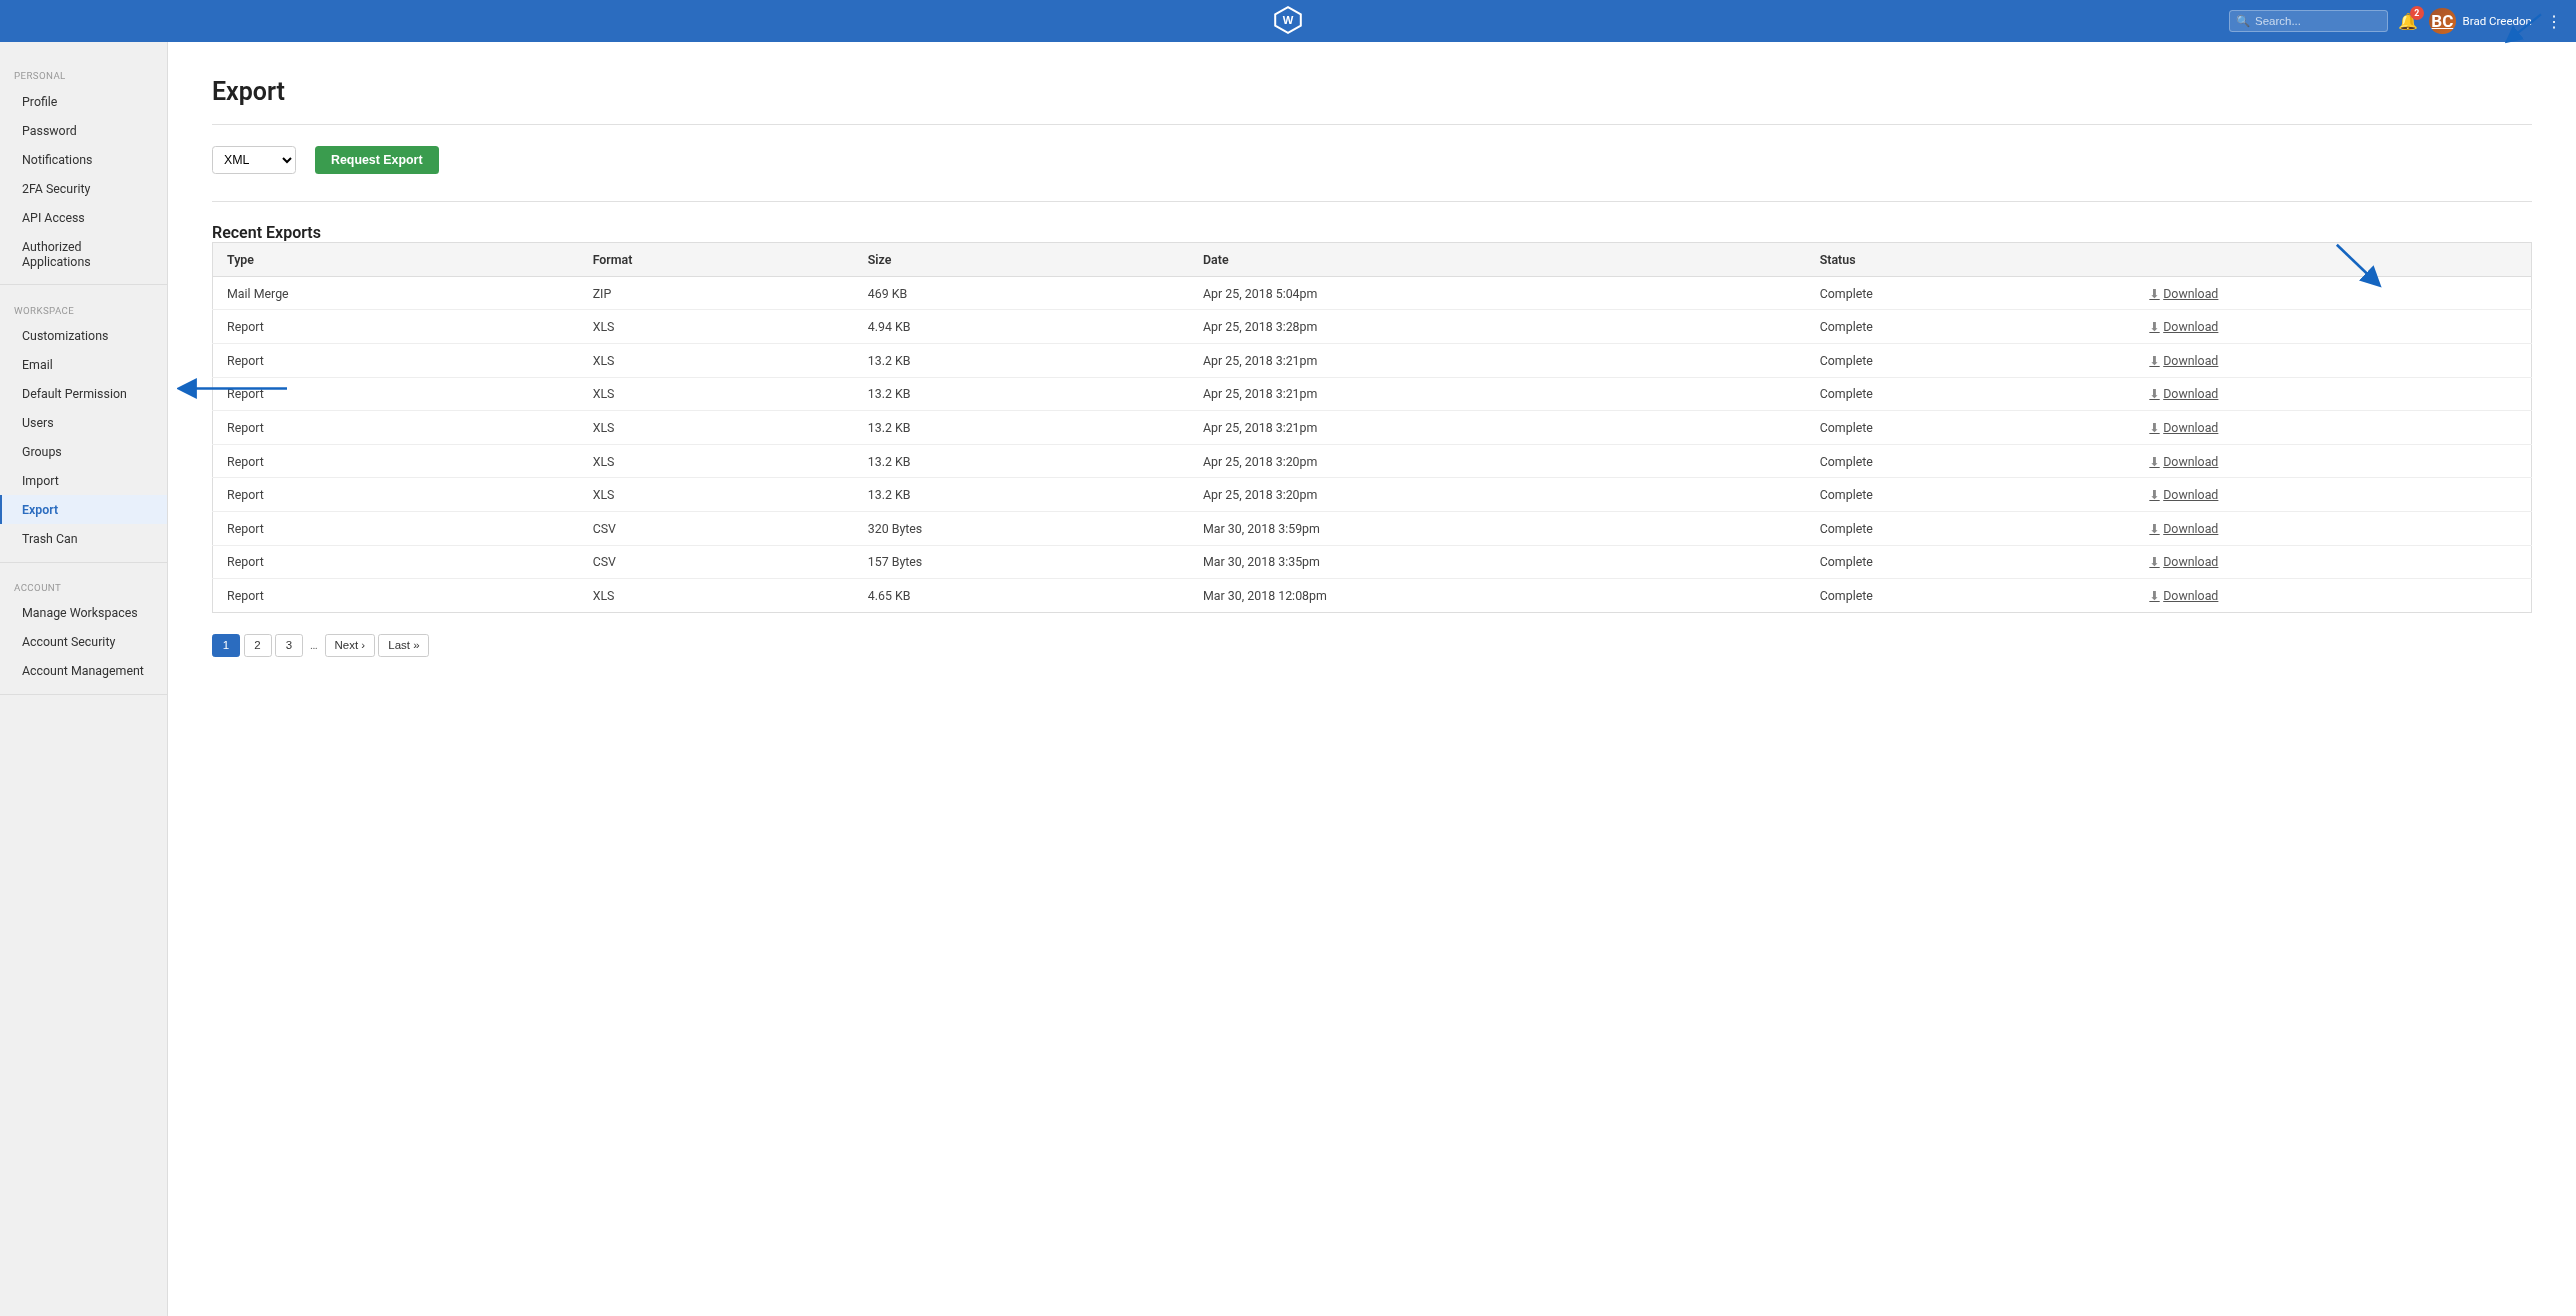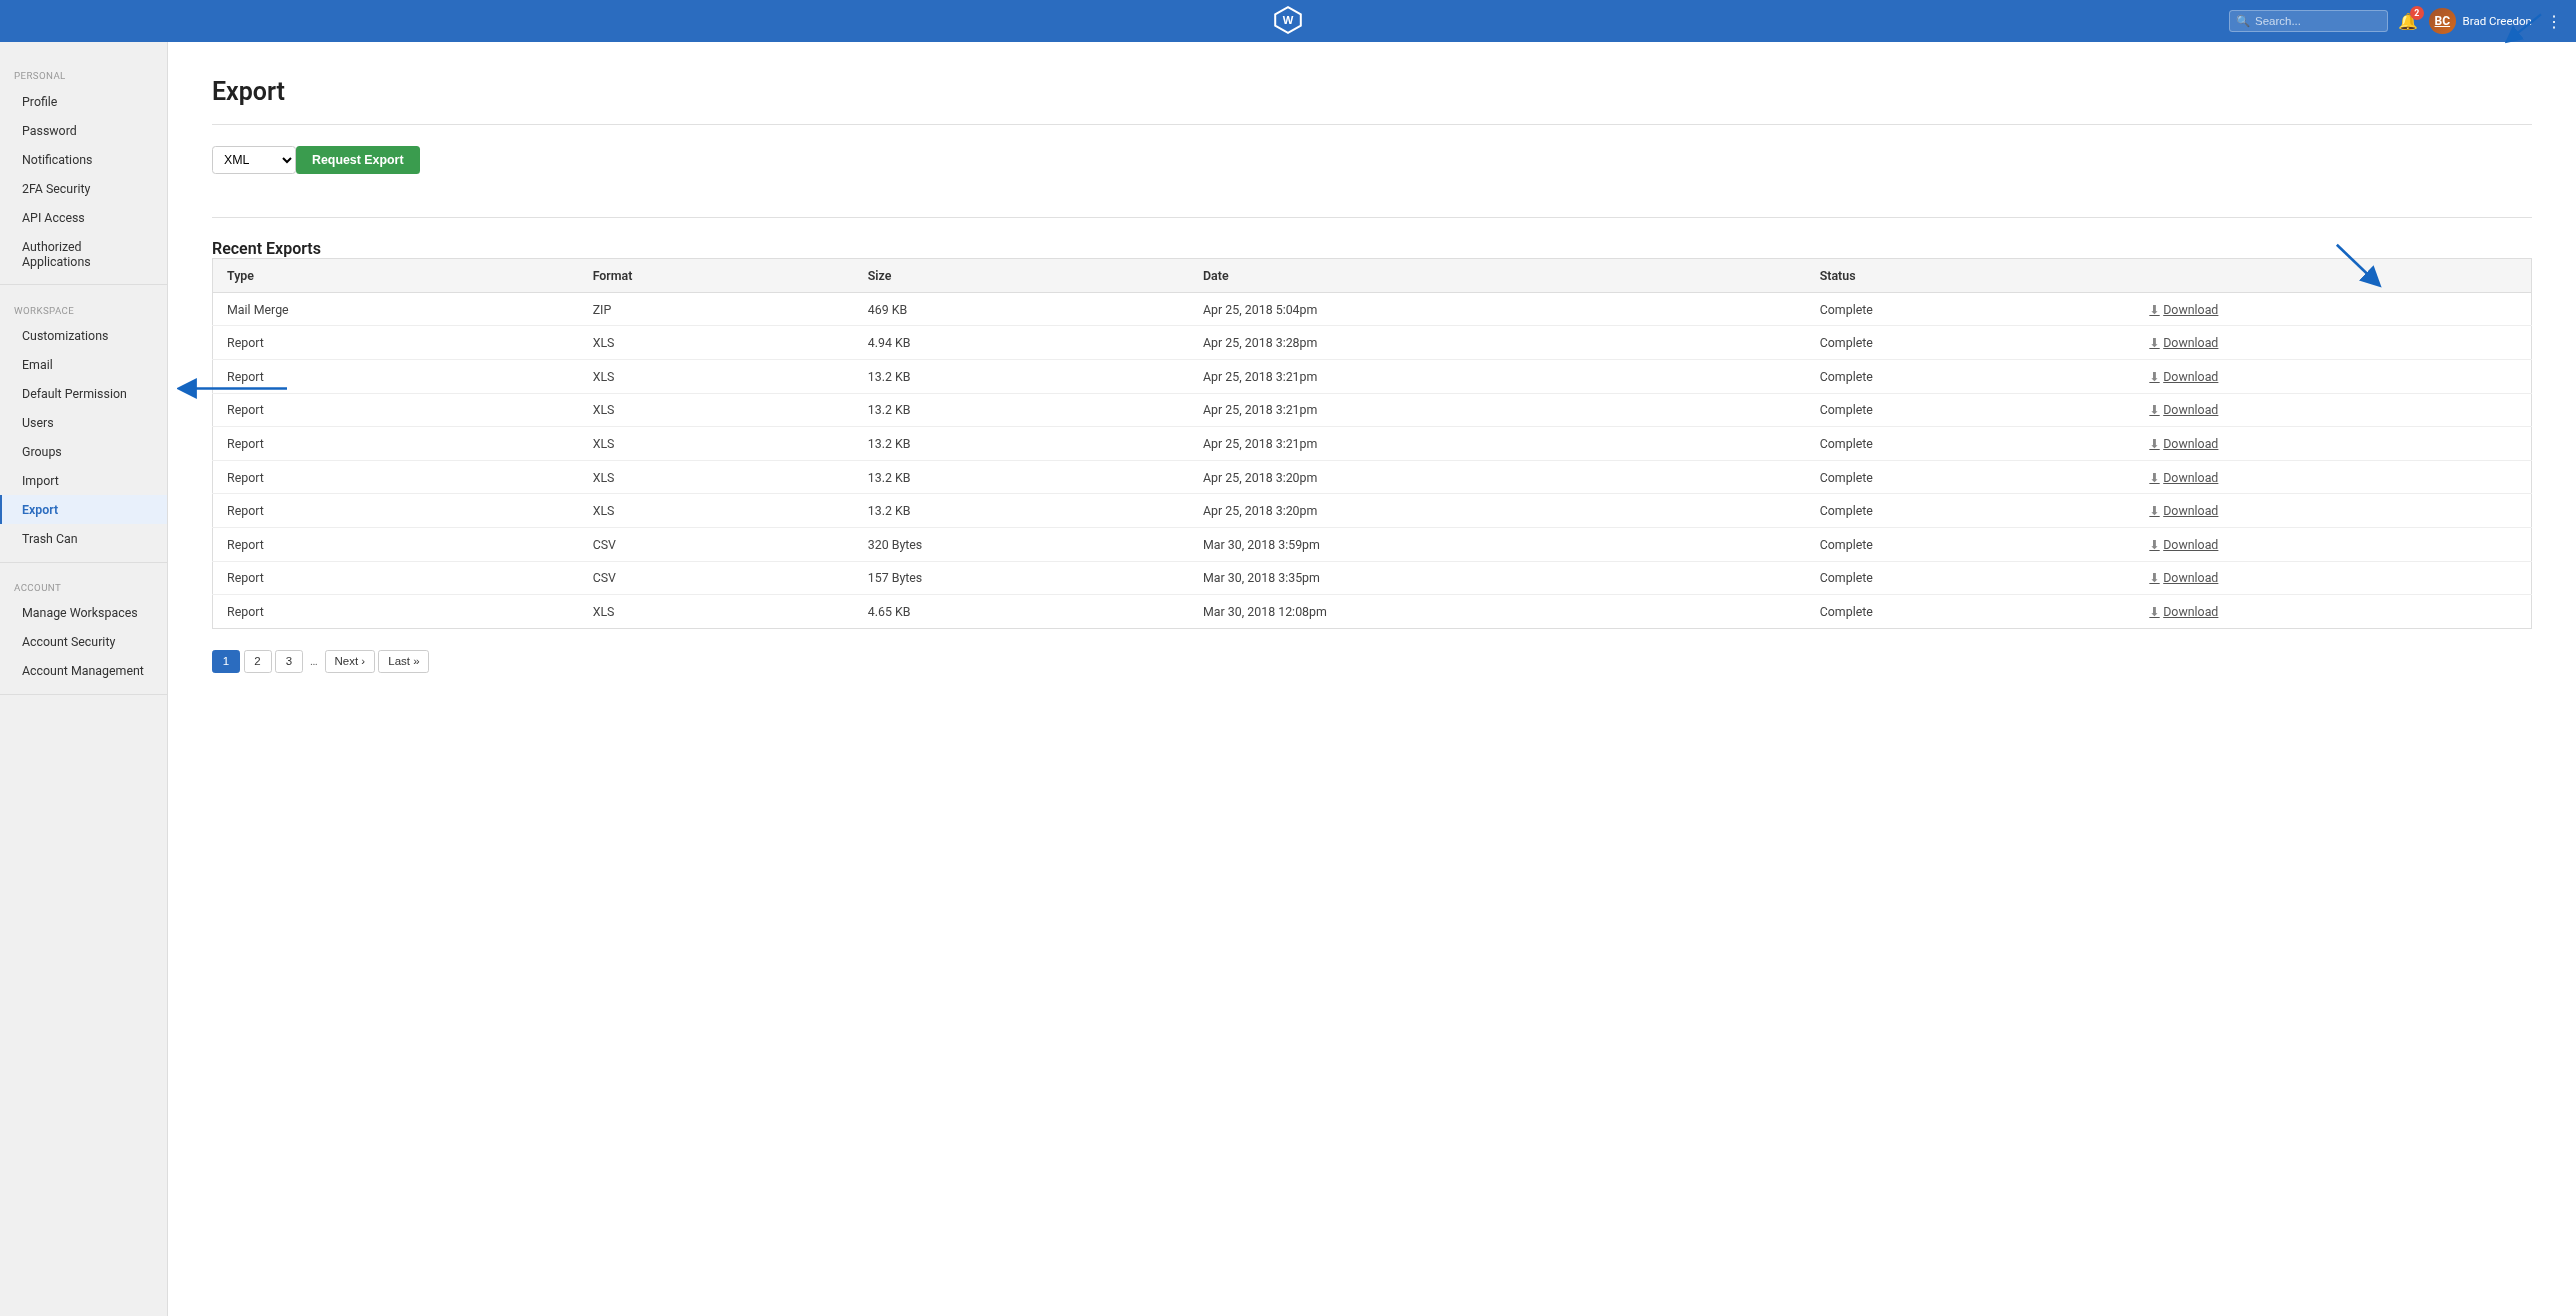--- a/index.html
+++ b/index.html
@@ -74,21 +74,21 @@
       display: flex; align-items: center; gap: 7px;
       cursor: pointer;
       color: white;
     }
     .avatar {
       width: 26.5px; height: 26.5px;
       border-radius: 50%;
       background: #888;
       overflow: hidden;
       display: flex; align-items: center; justify-content: center;
-      font-size: 12px; color: white; font-weight: bold;
+      font-size: 17px; color: white; font-weight: bold;
       background: linear-gradient(135deg, #a0522d, #d2691e);
       text-decoration: underline;
     }
     .username { color: white; font-size: 11.5px; }
     .dots-menu { color: white; font-size: 16px; cursor: pointer; margin-left: 3.5px; }
 
     
     .arrow-top-right {
       position: fixed;
       top: 26.5px; right: 35px;
@@ -165,22 +165,22 @@
       font-size: 12.4px;
       line-height: 1.6;
       margin-bottom: 21px;
       max-width: 795px;
     }
 
     
     .export-controls {
       display: flex;
       align-items: center;
-      gap: 0;
-      margin-bottom: 43px;
+      gap: 19px;
+      margin-bottom: 27px;
     }
     .format-select {
       border: 0.9px solid #ccc;
       border-radius: 3.5px;
       padding: 5.3px 21px 5.3px 7px;
       font-size: 12.4px;
       background: white;
       appearance: auto;
       cursor: pointer;
     }

